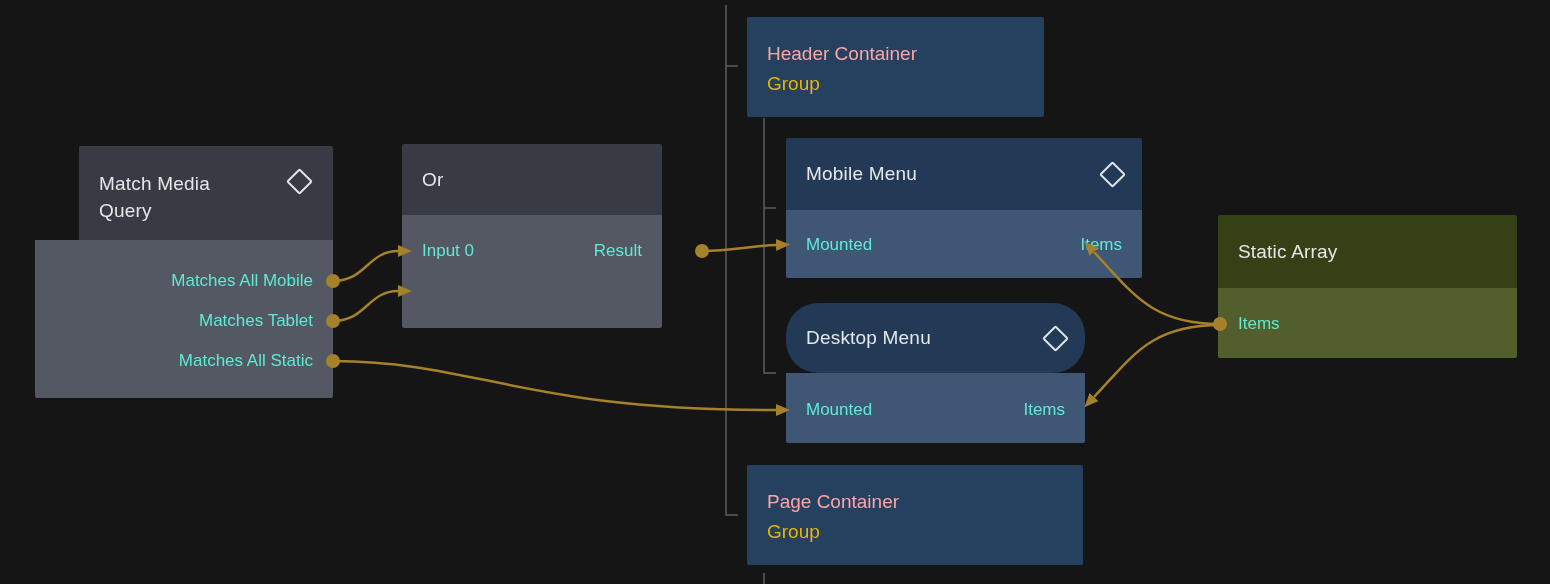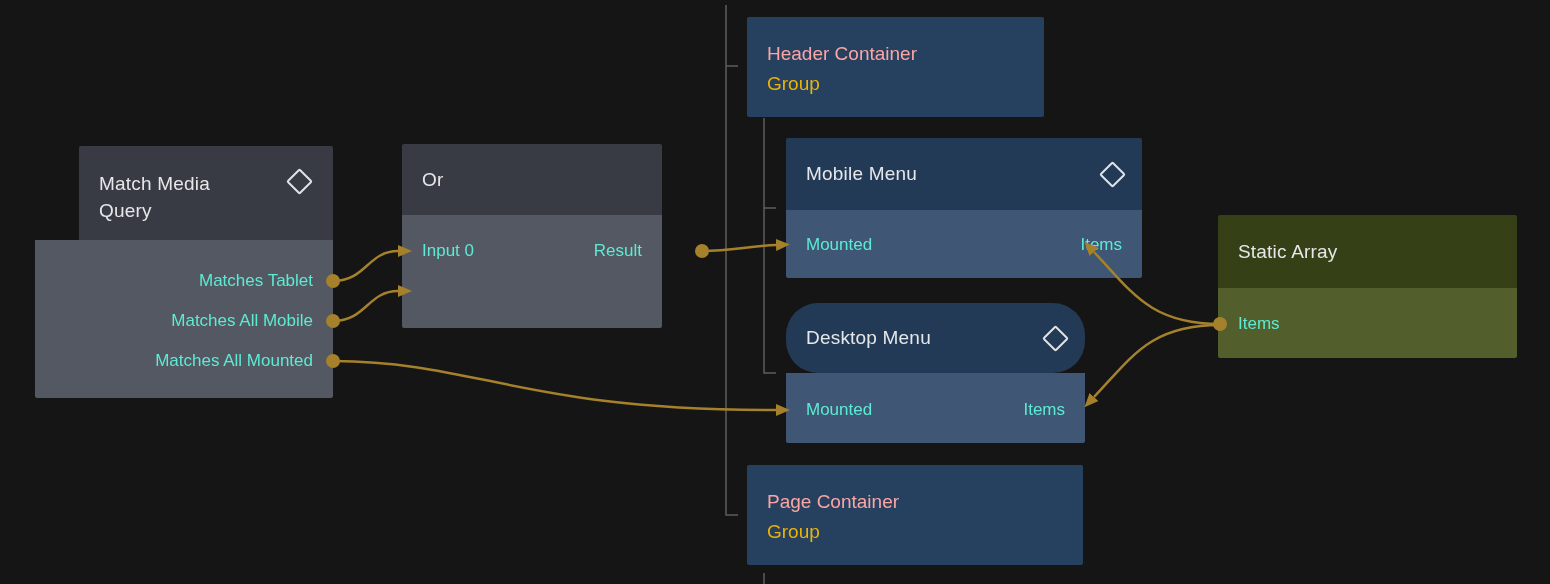--- a/index.html
+++ b/index.html
@@ -98,27 +98,27 @@
 
 <div class="canvas">
 
   <div class="node logic" style="left:35px; top:146px; width:298px;">
     <div class="node-header mm-header" style="height:94px;margin-left:44px;">
       <span class="wrap-title">Match Media Query</span>
       <span class="diamond abs"></span>
     </div>
     <div class="node-body" style="height:158px; padding-top:21px;">
       <div class="prow out">
+        <span>Matches All Mobile</span>
+      </div>
+      <div class="prow out">
         <span>Matches Tablet</span>
       </div>
       <div class="prow out">
-        <span>Matches All Mobile</span>
-      </div>
-      <div class="prow out">
-        <span>Matches All Mounted</span>
+        <span>Matches All Static</span>
       </div>
     </div>
   </div>
 
   <div class="node logic" style="left:402px; top:144px; width:260px;">
     <div class="node-header" style="height:71px;">
       <span>Or</span>
     </div>
     <div class="node-body" style="height:113px; padding-top:16px;">
       <div class="prow dual">

